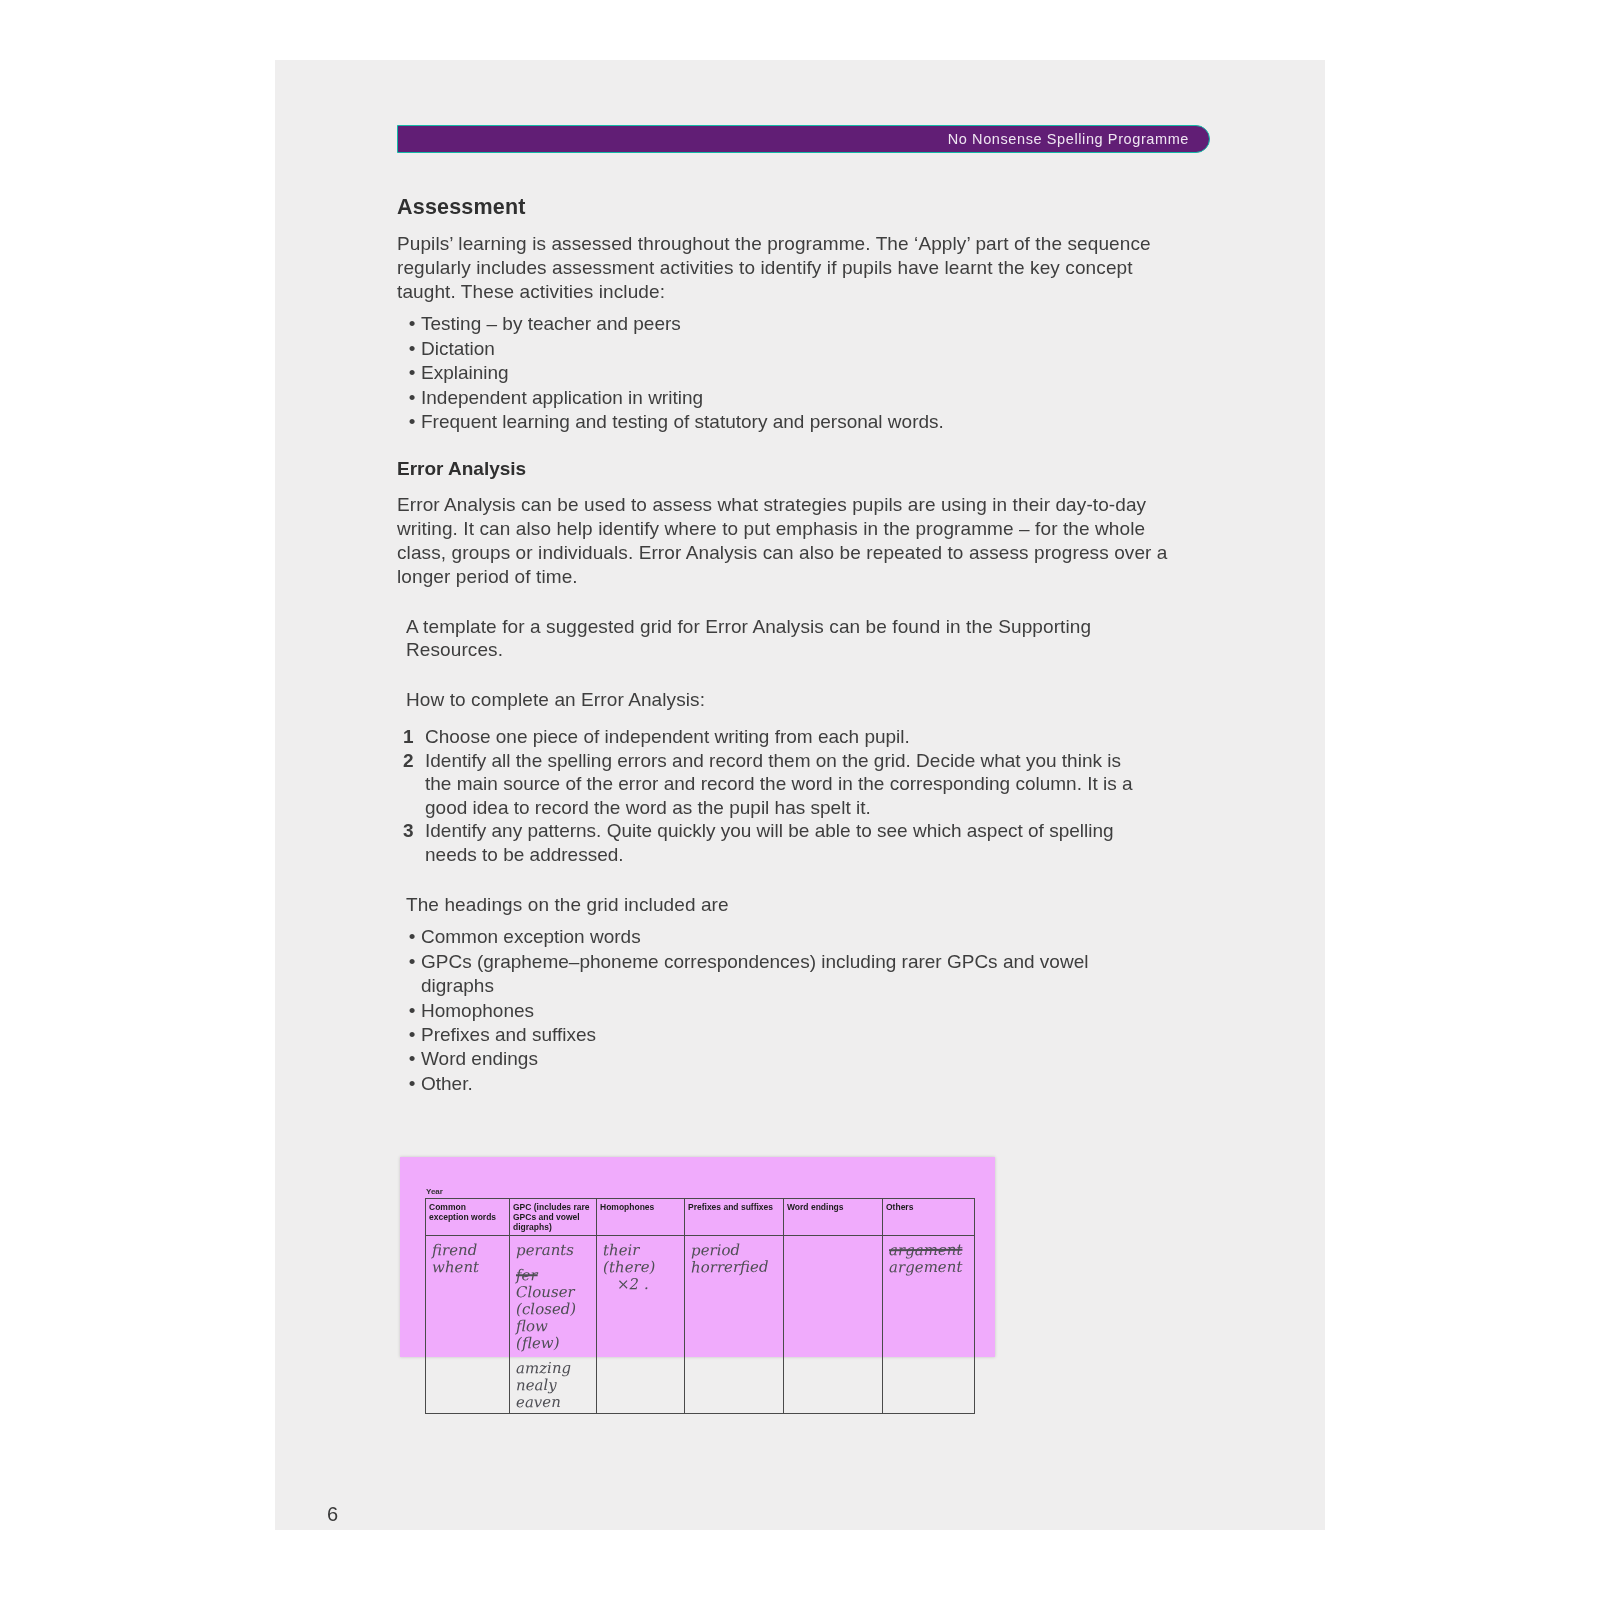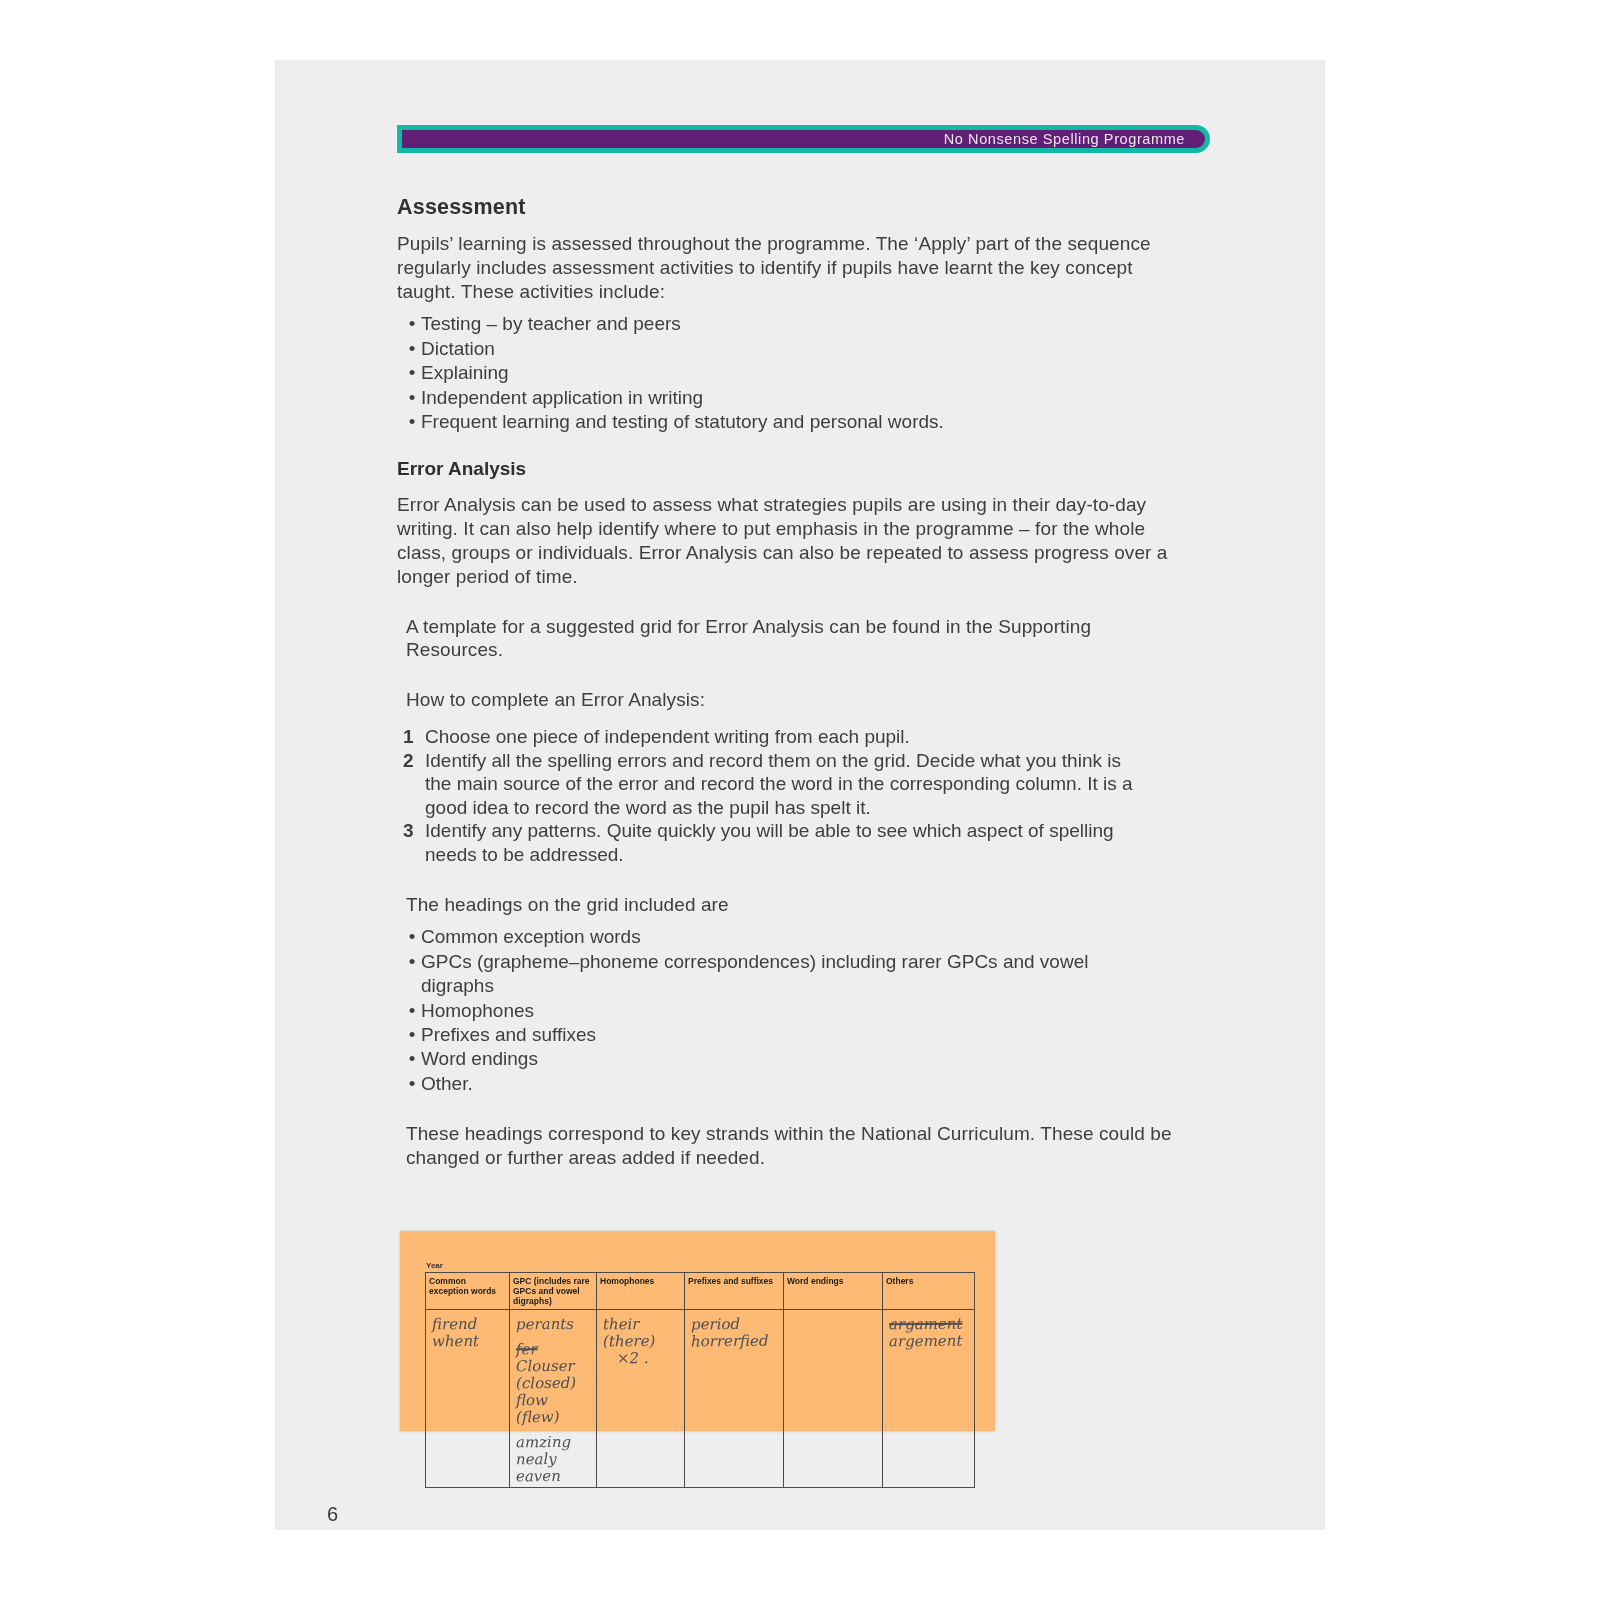--- a/index.html
+++ b/index.html
@@ -1,39 +1,39 @@
 <!DOCTYPE html>
 <html><head>
 <meta charset="utf-8">
 <style>
   html,body{margin:0;padding:0;background:#ffffff;}
   .canvas{position:relative;width:1600px;height:1600px;background:#ffffff;overflow:hidden;
           font-family:"Liberation Sans",sans-serif;}
   .page-card{position:absolute;left:275px;top:60px;width:1050px;height:1470px;background:#efeeee;}
   .content{position:relative;padding:0 115px 0 122px;color:#3e3e3e;}
-  .header-bar{margin-top:65px;height:28px;background:#611e75;border:5px solid #14b8a6;
+  .header-bar{margin-top:65px;height:28px;background:#611e75;border:1px solid #14b8a6;
               border-radius:0 14px 14px 0;display:flex;align-items:center;justify-content:flex-end;
               padding-right:20px;box-sizing:border-box;}
   .header-bar span{color:#efe6f2;font-size:14.5px;letter-spacing:0.6px;font-weight:400;}
   h1.title{font-size:21.5px;font-weight:bold;color:#303030;margin:42px 0 0 0;letter-spacing:0.2px;}
   .body-text{font-size:19px;line-height:23.8px;white-space:pre-line;margin:0;letter-spacing:0.1px;}
   .mt-intro{margin-top:12px;}
   .bullets{margin-top:9px;}
   .bullet-item{display:flex;line-height:24.4px;font-size:19px;}
   .bullet-item .marker{width:18px;text-align:center;flex:0 0 18px;margin-left:6px;}
   .bullet-item .btxt{white-space:pre-line;}
   h2.sub{font-size:19px;font-weight:bold;color:#2f2f2f;margin:24px 0 0 0;}
   .mt-para{margin-top:13px;}
   .mt-block{margin-top:26px;margin-left:9px;}
   .steps{margin-top:13px;}
   .step{display:flex;line-height:23.6px;font-size:19px;}
   .step .num{flex:0 0 16px;font-weight:bold;margin-left:6px;}
   .step .stxt{white-space:pre-line;margin-left:6px;}
   
-  .scan{margin:61px 0 0 3px;width:595px;height:200px;background:#fdba74;
+  .scan{margin:61px 0 0 3px;width:595px;height:200px;background:#f0abfc;
         box-shadow:0 0 3px rgba(0,0,0,0.18);box-sizing:border-box;padding:30px 20px 6px 25px;}
   .year-label{font-size:8px;font-weight:bold;color:#333;margin:0 0 2px 1px;}
   table.grid{border-collapse:collapse;width:549px;table-layout:fixed;}
   table.grid th,table.grid td{border:1px solid #4a4a4a;vertical-align:top;}
   table.grid th{font-size:8.5px;line-height:1.18;text-align:left;padding:3px 3px;color:#1d1d1d;
                 font-weight:bold;height:30px;}
   table.grid td{height:122px;padding:6px 2px 2px 6px;}
   .c1{width:84px;} .c2{width:87px;} .c3{width:88px;} .c4{width:99px;} .c5{width:99px;} .c6{width:92px;}
   .hw{font-family:"DejaVu Serif",serif;font-style:italic;font-size:15px;line-height:17px;
       color:#4e4e54;display:block;transform:rotate(-0.5deg);}
@@ -135,22 +135,20 @@
         <div class="bullet-item">
           <span class="marker">•</span>
           <span class="btxt">Word endings</span>
         </div>
         <div class="bullet-item">
           <span class="marker">•</span>
           <span class="btxt">Other.</span>
         </div>
       </div>
 
-      <p class="body-text mt-block">These headings correspond to key strands within the National Curriculum. These could be
-changed or further areas added if needed.</p>
 
       <div class="scan">
         <div class="year-label">Year</div>
         <table class="grid">
           <colgroup>
             <col class="c1">
               <col class="c2">
               <col class="c3">
               <col class="c4">
               <col class="c5">

